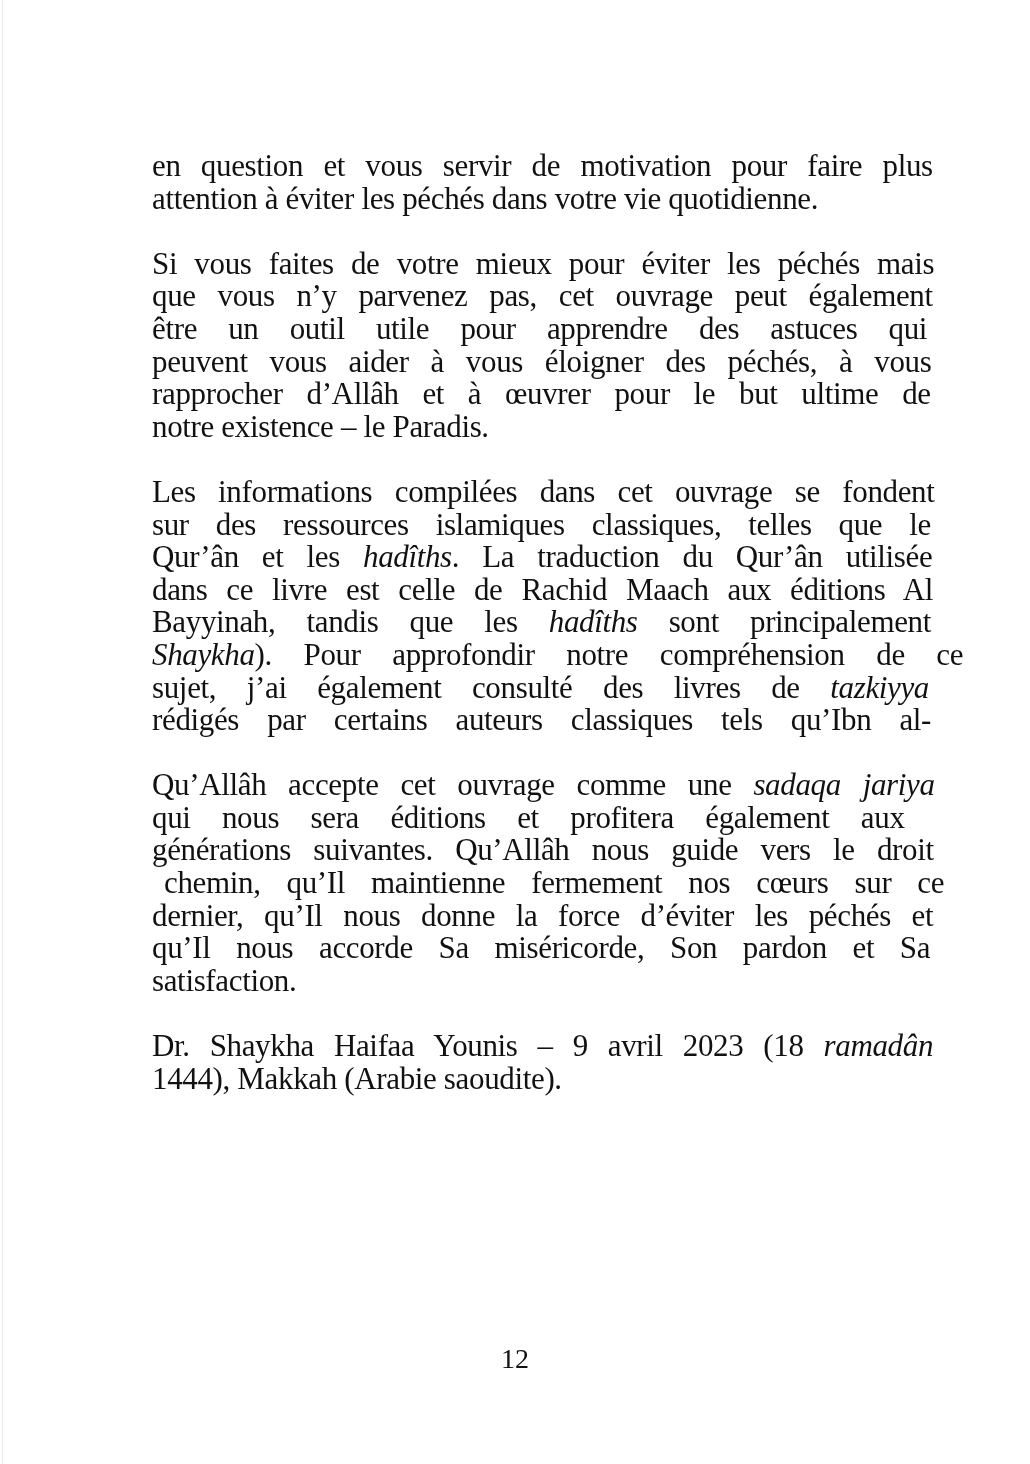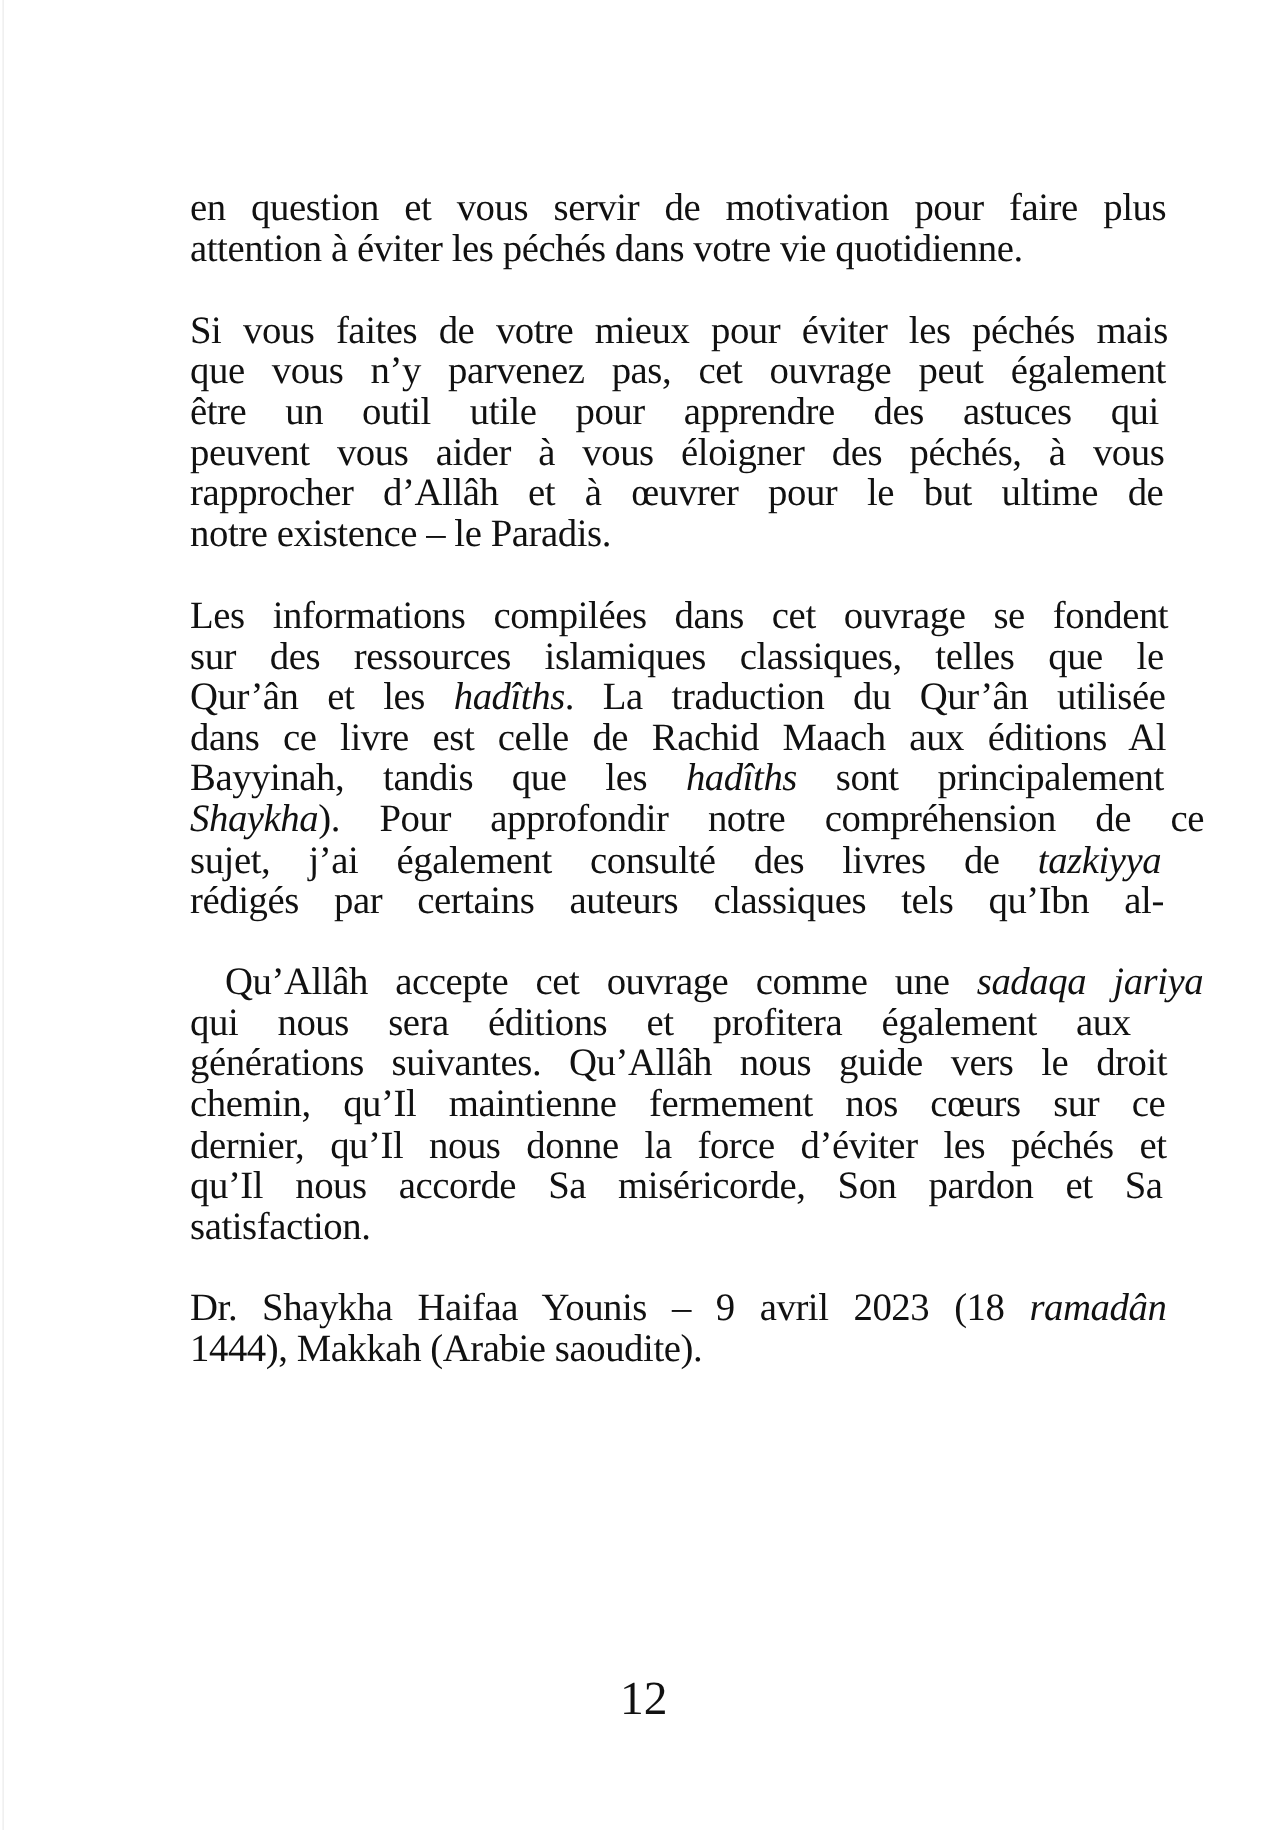--- a/index.html
+++ b/index.html
@@ -49,21 +49,21 @@
     }
     .para .ln span { white-space: pre; }
     em { font-style: italic; }
     .page-number {
       position: absolute;
       left: 0;
       width: 1030px;
       top: 1343px;
       text-align: center;
       font-family: "Liberation Serif", "DejaVu Serif", serif;
-      font-size: 38px;
+      font-size: 28px;
       line-height: 32px;
       color: #111111;
     }
   </style>
 </head>
 <body>
 
 <div class="edge-line"></div>
 
 <div class="page-body" id="page-body">
@@ -83,24 +83,24 @@
       <span class="ln" style="white-space: nowrap; display: block; word-spacing: 15px;"><span>Les informations compilées dans cet ouvrage se fondent</span></span>
       <span class="ln" style="white-space: nowrap; display: block; word-spacing: 19.5714px;"><span>sur des ressources islamiques classiques, telles que le</span></span>
       <span class="ln" style="white-space: nowrap; display: block; word-spacing: 15.625px;"><span>Qur’ân et les </span><em>hadîths</em><span>. La traduction du Qur’ân utilisée</span></span>
       <span class="ln" style="white-space: nowrap; display: block; word-spacing: 11.5px;"><span>dans ce livre est celle de Rachid Maach aux éditions Al</span></span>
       <span class="ln" style="white-space: nowrap; display: block; word-spacing: 23.6667px;"><span>Bayyinah, tandis que les </span><em>hadîths</em><span> sont principalement</span></span>
       <span class="ln" style="white-space: nowrap; display: block; word-spacing: 24.1667px;"><em>Shaykha</em><span>). Pour approfondir notre compréhension de ce</span></span>
       <span class="ln" style="white-space: nowrap; display: block; word-spacing: 23.1429px;"><span>sujet, j’ai également consulté des livres de </span><em>tazkiyya</em></span>
       <span class="ln" style="white-space: nowrap; display: block; word-spacing: 20.7143px;"><span>rédigés par certains auteurs classiques tels qu’Ibn al-</span></span>
     </p>
     <p class="para">
-      <span class="ln" style="white-space: nowrap; display: block; word-spacing: 14.4286px; margin-left: 28px;"><span>Qu’Allâh accepte cet ouvrage comme une </span><em>sadaqa jariya</em></span>
+      <span class="ln" style="white-space: nowrap; display: block; word-spacing: 14.4286px;"><span>Qu’Allâh accepte cet ouvrage comme une </span><em>sadaqa jariya</em></span>
       <span class="ln" style="white-space: nowrap; display: block; word-spacing: 24px;"><span>qui nous sera éditions et profitera également aux</span></span>
       <span class="ln" style="white-space: nowrap; display: block; word-spacing: 14.8571px;"><span>générations suivantes. Qu’Allâh nous guide vers le droit</span></span>
-      <span class="ln" style="white-space: nowrap; display: block; word-spacing: 18.5714px;"><span>chemin, qu’Il maintienne fermement nos cœurs sur ce</span></span>
+      <span class="ln" style="white-space: nowrap; display: block; word-spacing: 18.5714px; margin-left: 12px;"><span>chemin, qu’Il maintienne fermement nos cœurs sur ce</span></span>
       <span class="ln" style="white-space: nowrap; display: block; word-spacing: 13.2222px;"><span>dernier, qu’Il nous donne la force d’éviter les péchés et</span></span>
       <span class="ln" style="white-space: nowrap; display: block; word-spacing: 18.25px;"><span>qu’Il nous accorde Sa miséricorde, Son pardon et Sa</span></span>
       <span class="ln last" style="white-space: nowrap;"><span>satisfaction.</span></span>
     </p>
     <p class="para">
       <span class="ln" style="white-space: nowrap; display: block; word-spacing: 12.5556px;"><span>Dr. Shaykha Haifaa Younis – 9 avril 2023 (18 </span><em>ramadân</em></span>
       <span class="ln last" style="white-space: nowrap;"><span>1444), Makkah (Arabie saoudite).</span></span>
     </p>
   </div>
 

